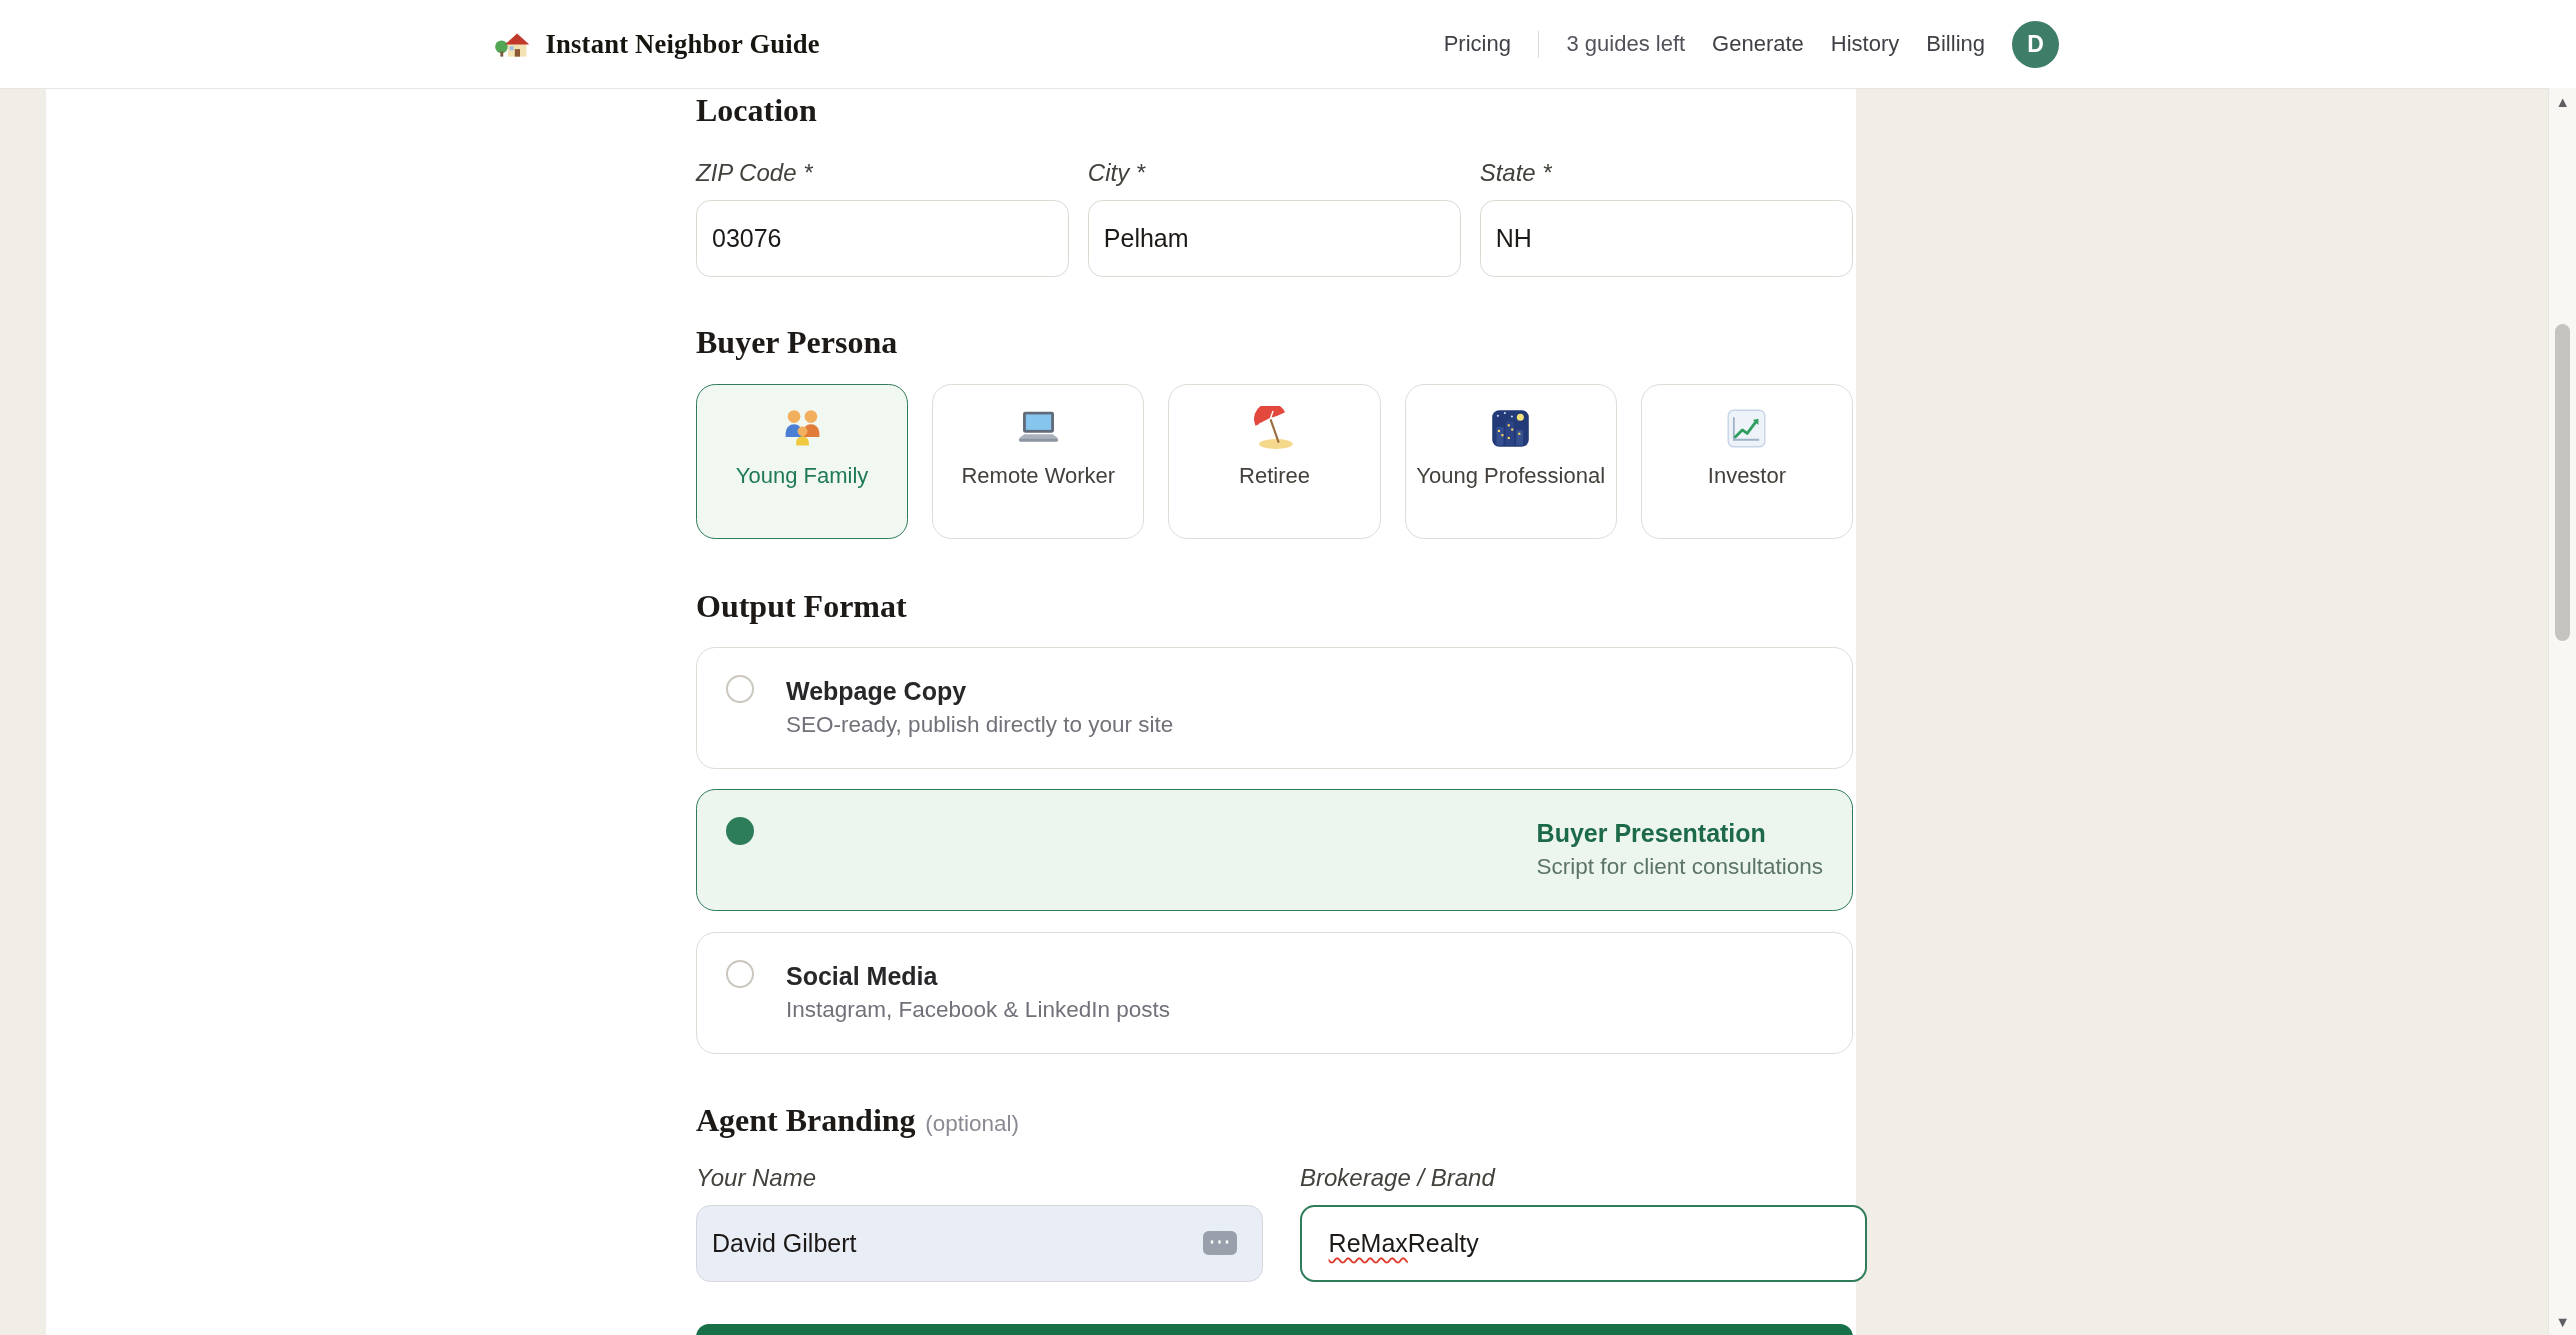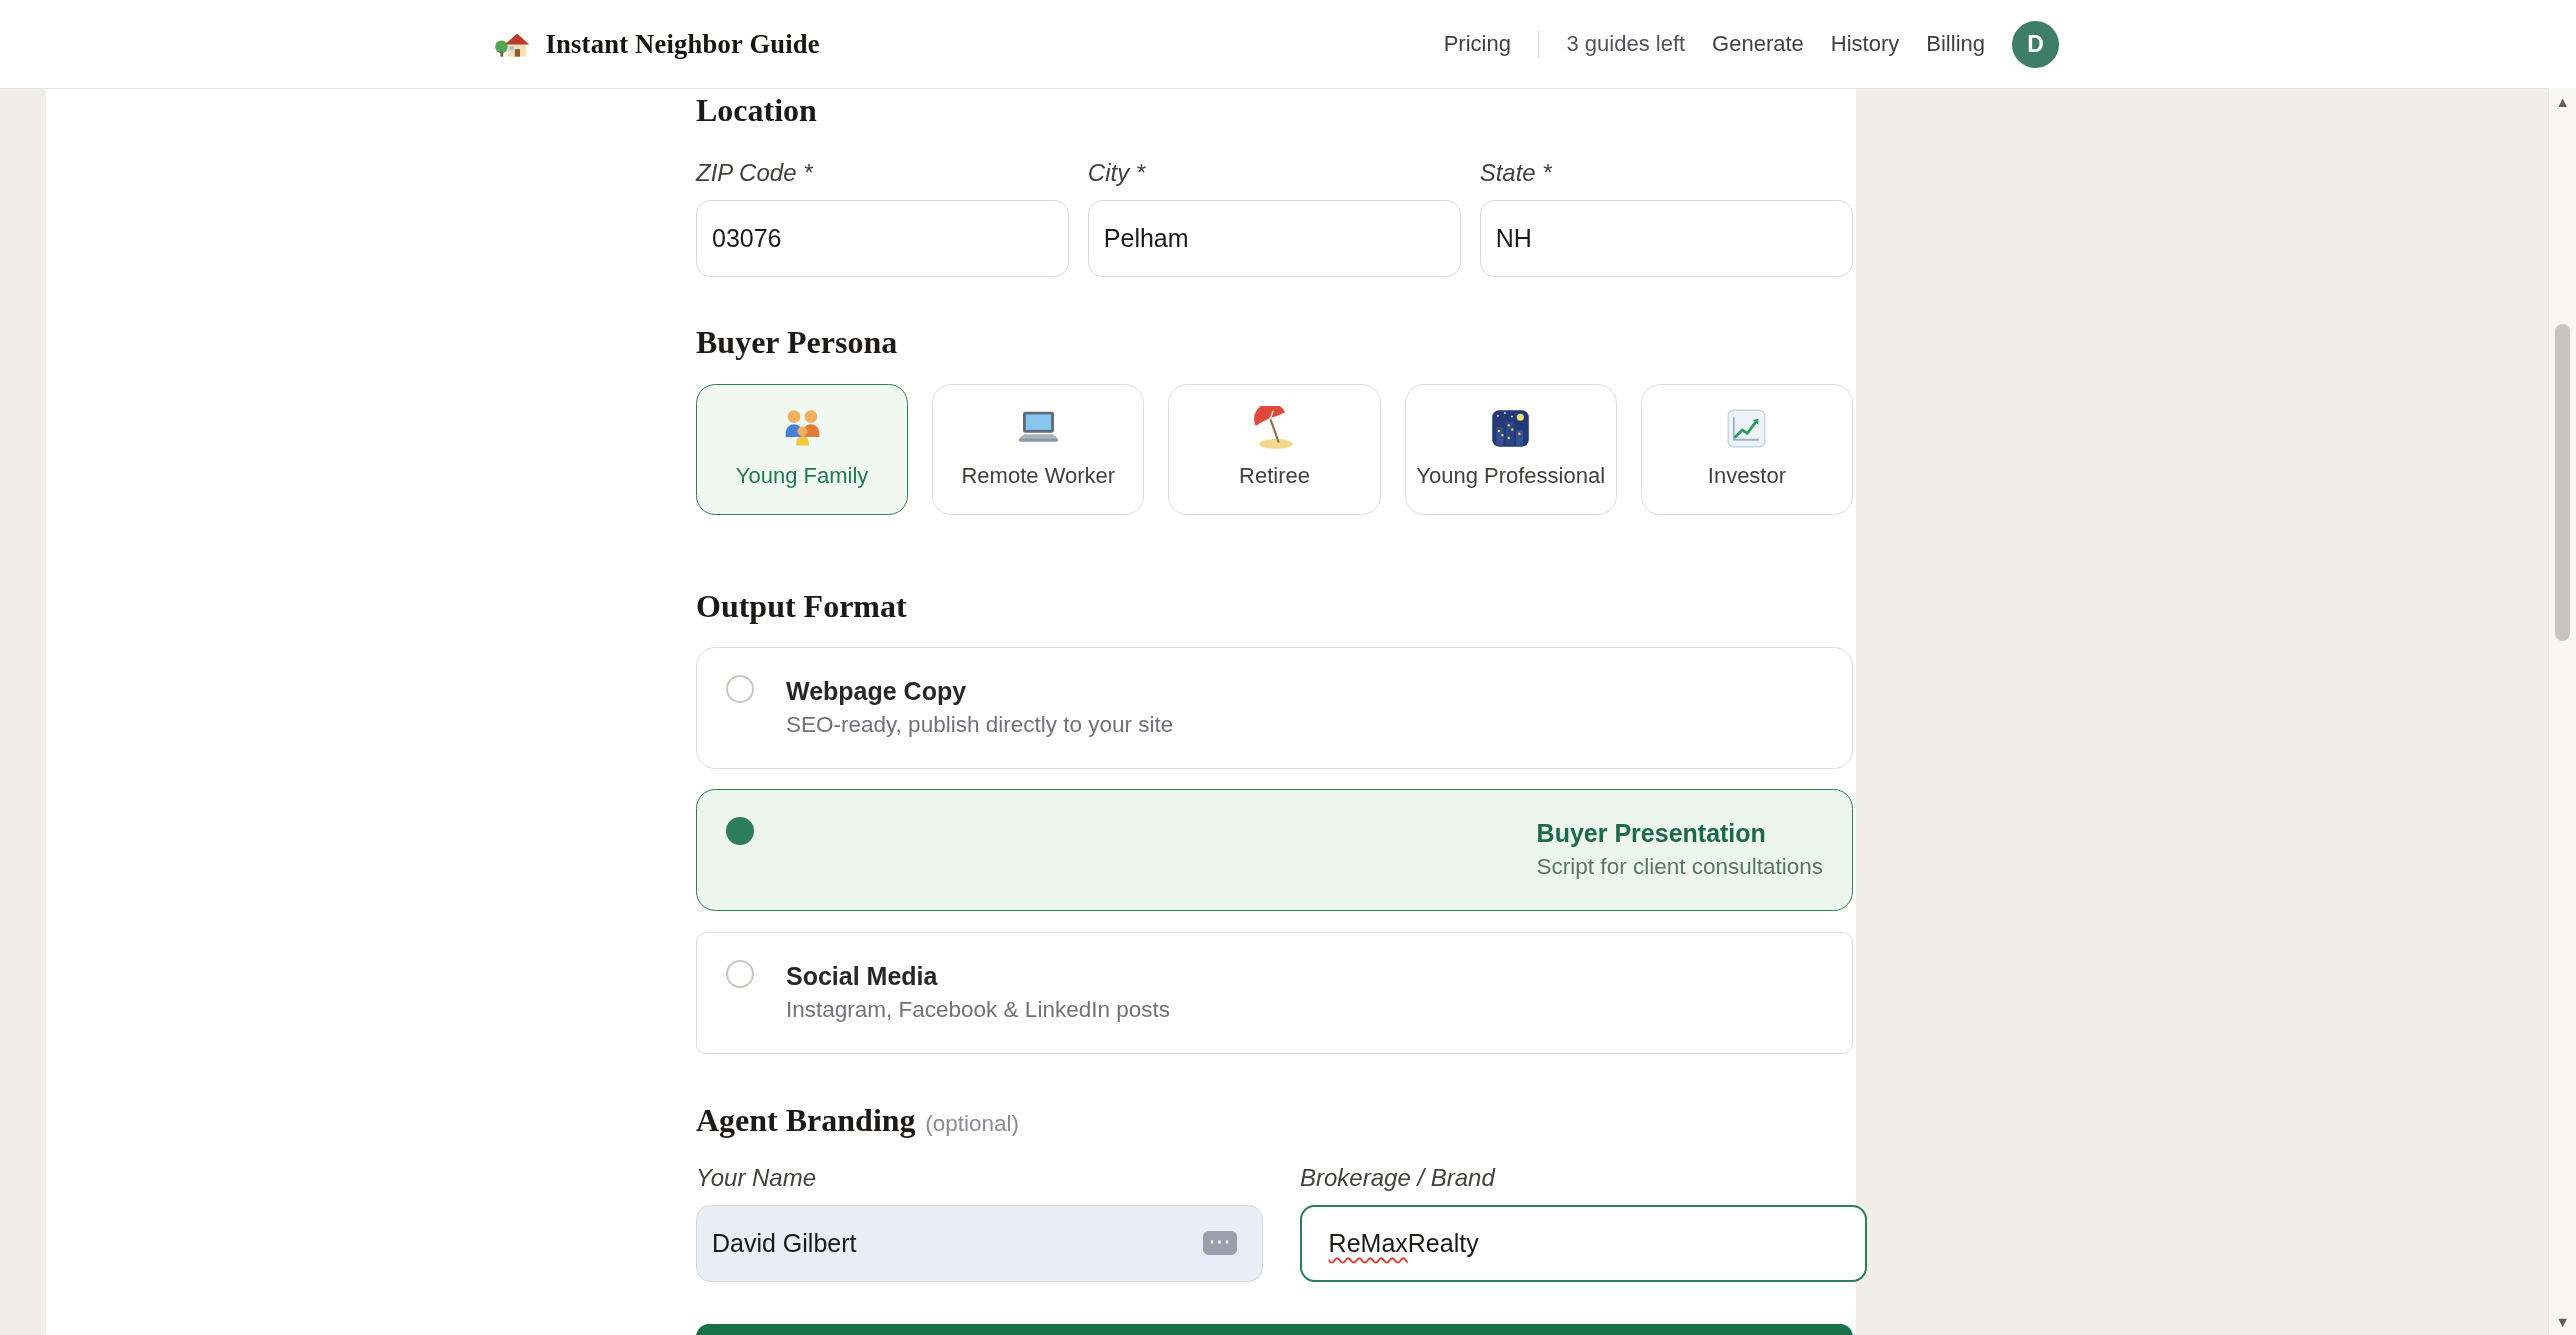--- a/index.html
+++ b/index.html
@@ -34,35 +34,35 @@
 
   .field-label{display:block;font-size:24px;line-height:26.6px;color:#43413c;margin-bottom:13px;font-style:italic;}
   .text-input{display:block;width:100%;height:77px;box-sizing:border-box;border:1.6px solid #dcd8d0;
               border-radius:14.5px;background:#ffffff;font-family:inherit;font-size:25px;color:#1c1917;
               padding:0 15px;outline:none;}
 
   .row-fields{position:absolute;top:72px;left:0;width:1157px;display:flex;gap:18.5px;}
   .row-fields .field{flex:1;}
 
   
-  .persona-row{position:absolute;top:296px;left:0;width:1157px;height:131px;display:flex;gap:24px;}
+  .persona-row{position:absolute;top:296px;left:0;width:1157px;height:155px;display:flex;gap:24px;}
   .persona-card{flex:1;box-sizing:border-box;border:1.6px solid #dfdcd5;border-radius:19.3px;background:#ffffff;
                 display:flex;flex-direction:column;align-items:center;cursor:pointer;}
   .persona-card svg{width:45px;height:45px;margin-top:21px;}
   .persona-label{margin-top:11.3px;font-size:22px;line-height:28px;color:#44403c;text-align:center;padding:0 6.4px;}
   .persona-card.selected{border-color:#2f7c5b;background:#f1f8f2;}
   .persona-card.selected .persona-label{color:#1f7a53;}
 
   
   .fmt-card{position:absolute;left:0;width:1157px;box-sizing:border-box;border:1.6px solid #dfdcd5;
             border-radius:19.3px;background:#ffffff;display:flex;align-items:flex-start;
             padding:16px 29px;cursor:pointer;}
   .fmt-1{top:559px;height:122px;}
   .fmt-2{top:701px;height:122px;justify-content:space-between;}
-  .fmt-3{top:844px;height:122px;border-radius:10px;}
+  .fmt-3{top:844px;height:122px;}
   .radio{width:28px;height:28px;box-sizing:border-box;border-radius:50%;border:2.4px solid #cbc7bf;
          background:#ffffff;margin-top:11.3px;flex:none;}
   .fmt-card.selected{border-color:#2f7c5b;background:#edf6ee;}
   .fmt-card.selected .radio{background:#2e7d5a;border-color:#2e7d5a;}
   .fmt-text{margin-left:32px;padding-top:9.7px;}
   .fmt-title{font-size:25px;line-height:35px;font-weight:600;color:#27272a;}
   .fmt-sub{font-size:22.5px;line-height:32px;color:#71717a;}
   .fmt-card.selected .fmt-title{color:#1d6a49;}
   .fmt-card.selected .fmt-sub{color:#5b7467;}
 

